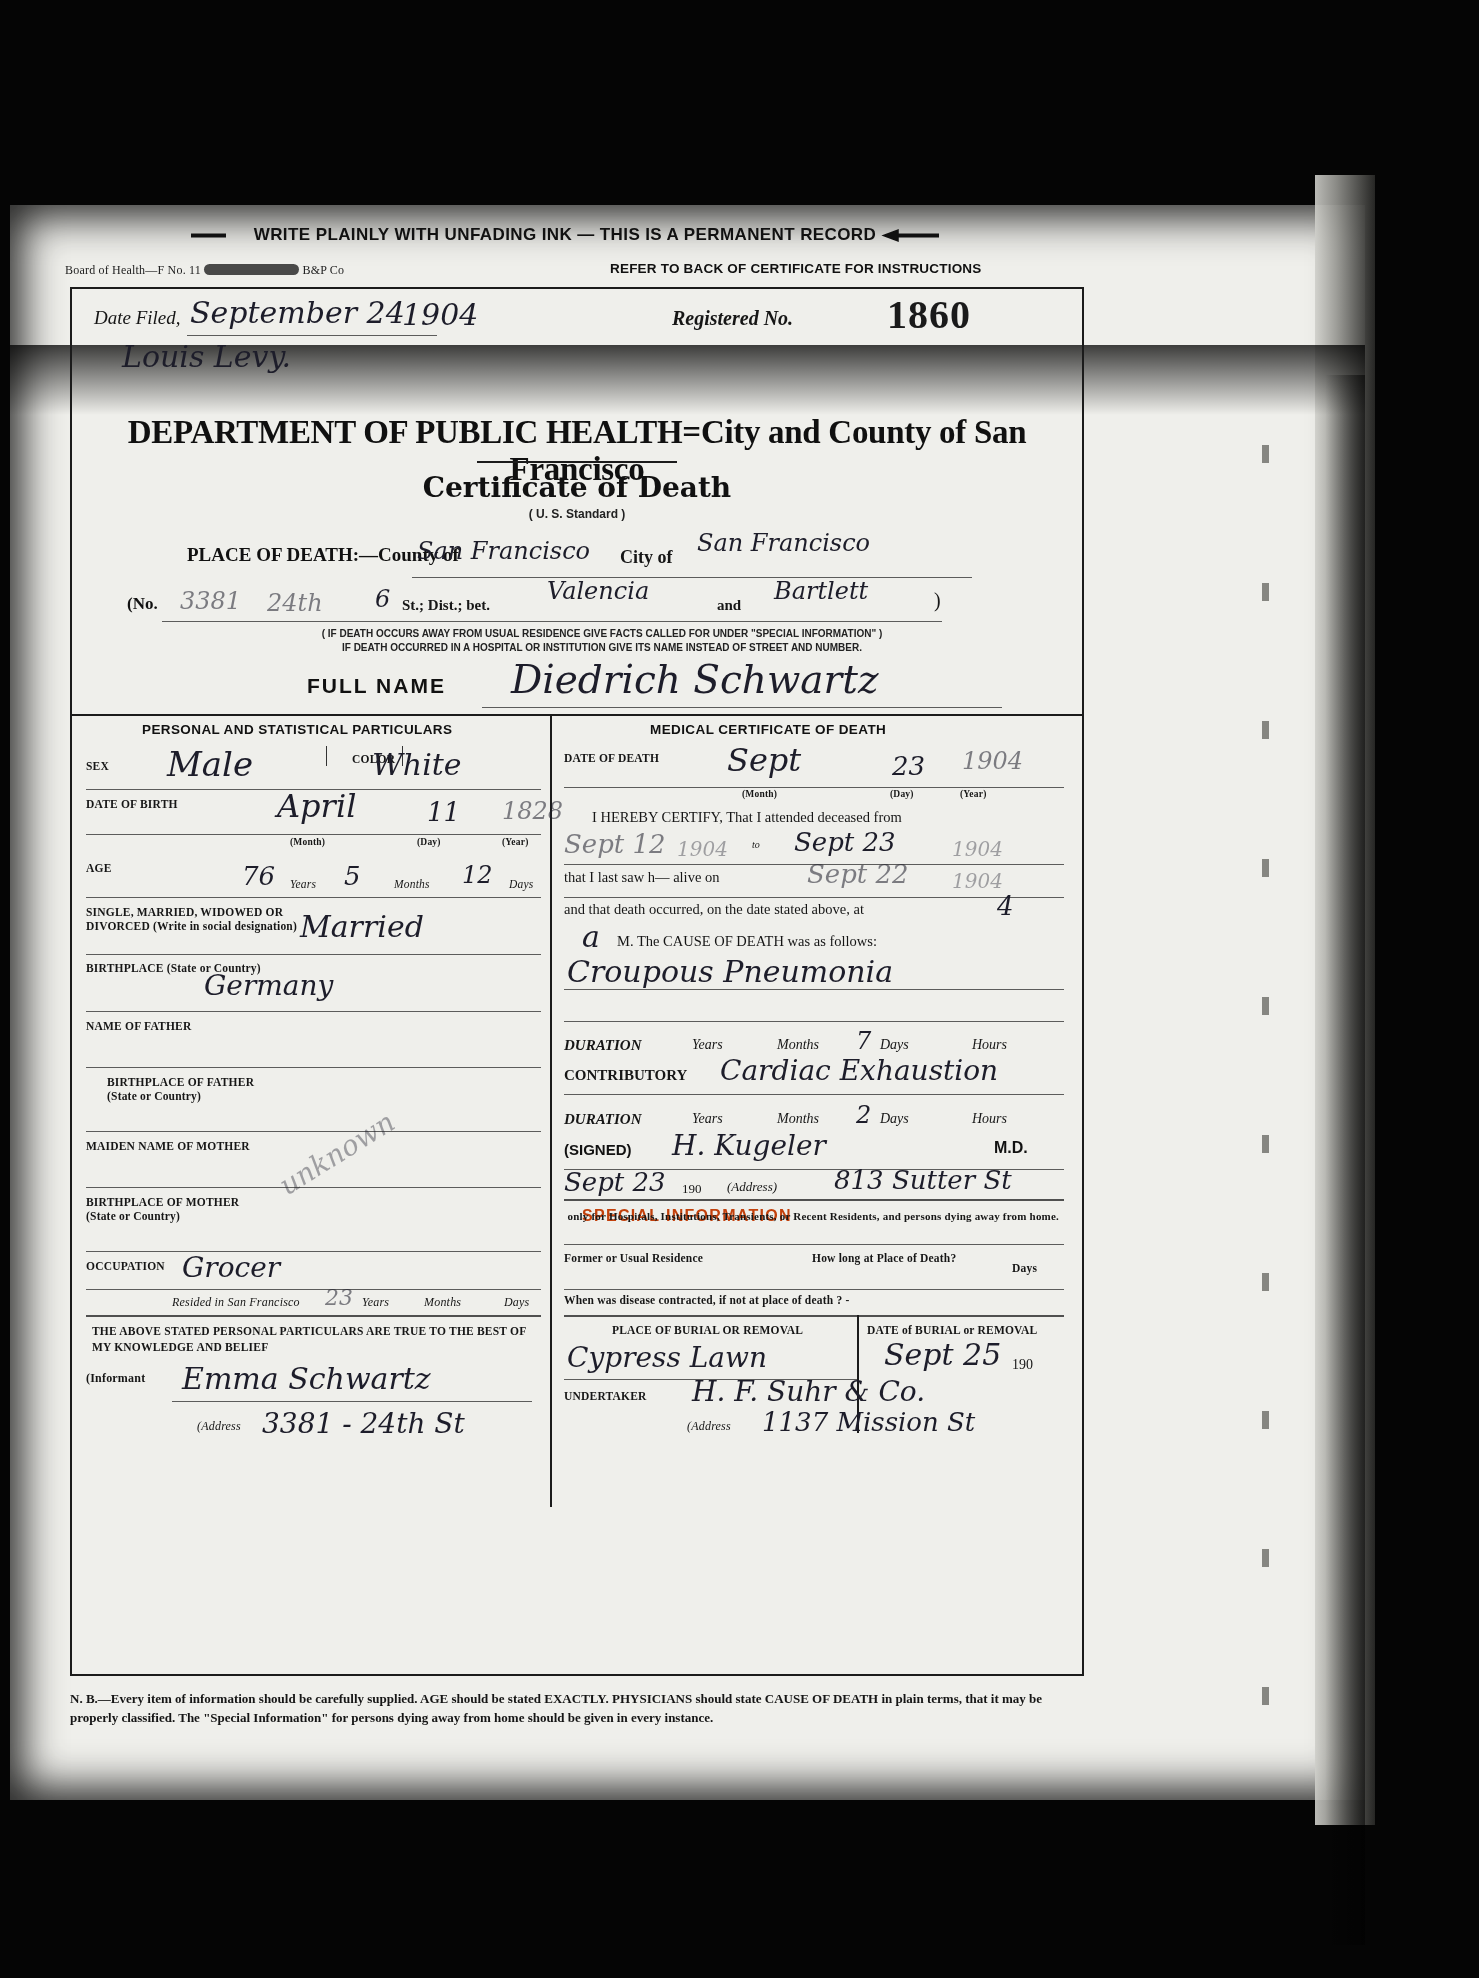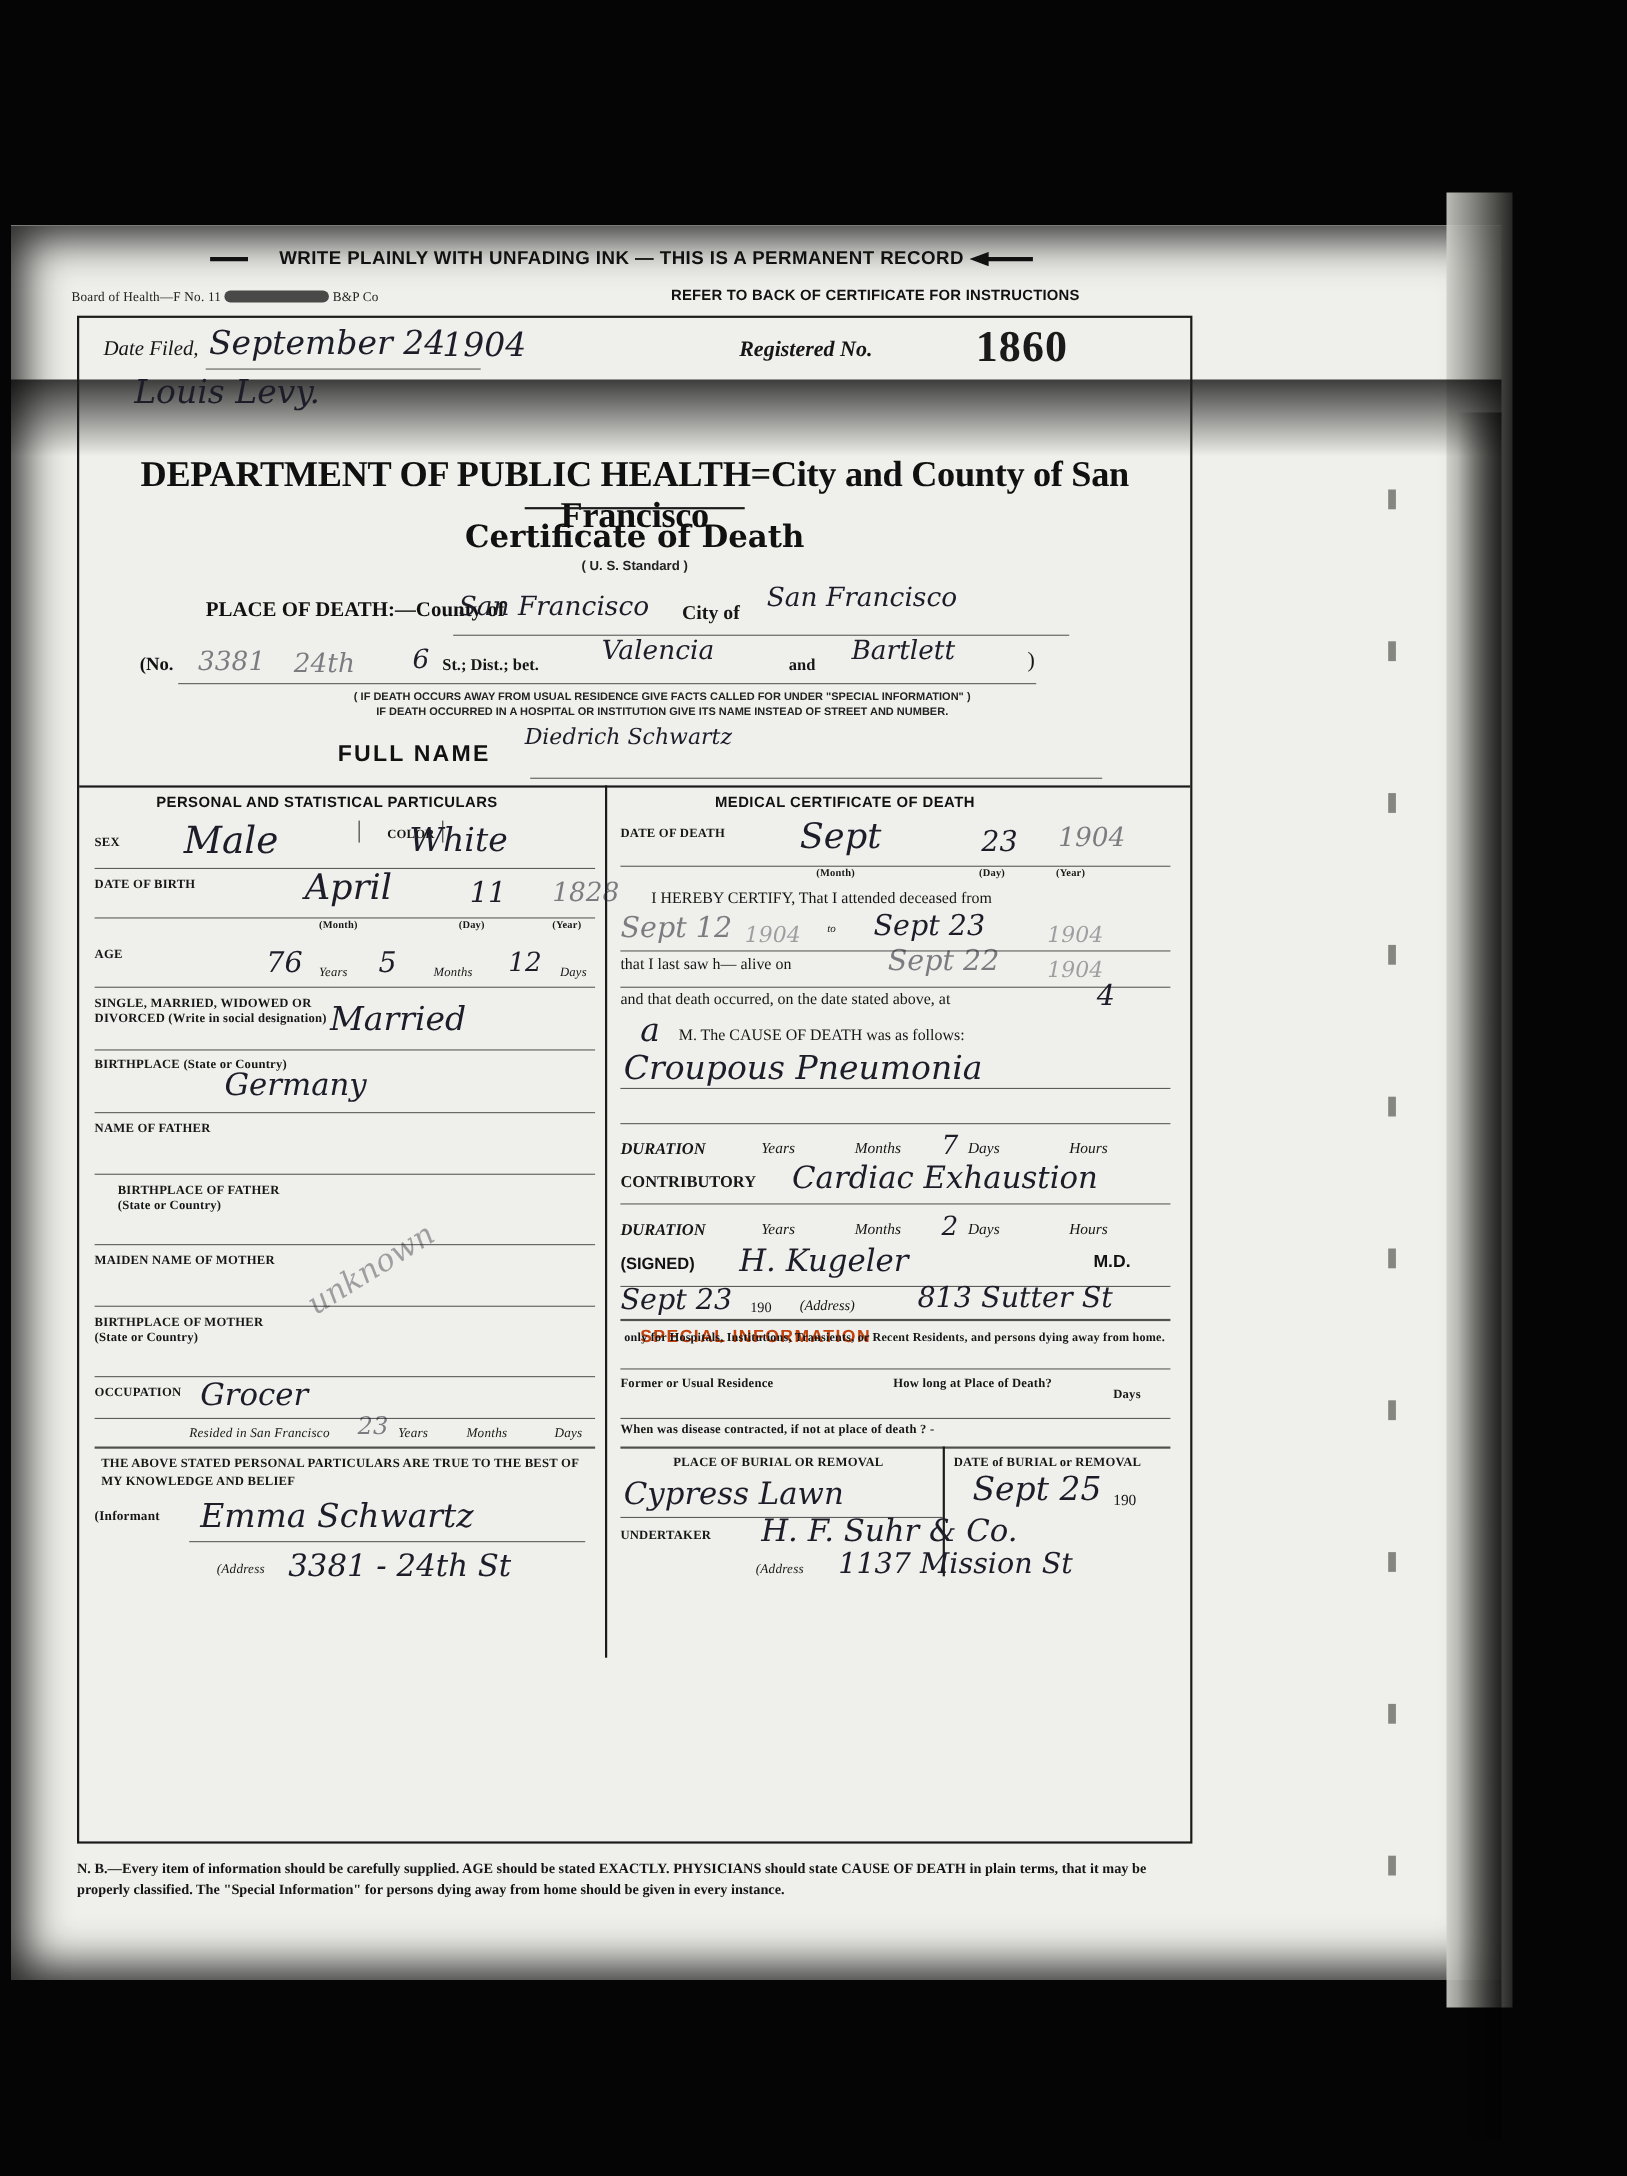--- a/index.html
+++ b/index.html
@@ -147,21 +147,21 @@
       <div class="hand hand-md" style="position:absolute;left:702px;top:288px;">Bartlett</div>
       <div class="mtext" style="left:862px;top:300px;font-size:20px;">)</div>
       <div class="hr" style="left:90px;top:332px;width:780px;"></div>
 
       <div class="paren">
         <div>( IF DEATH OCCURS AWAY FROM USUAL RESIDENCE GIVE FACTS CALLED FOR UNDER "SPECIAL INFORMATION" )</div>
         <div>IF DEATH OCCURRED IN A HOSPITAL OR INSTITUTION GIVE ITS NAME INSTEAD OF STREET AND NUMBER.</div>
       </div>
 
       <div class="fullname">FULL  NAME</div>
-      <div class="hand" style="position:absolute;left:405px;top:368px;font-size:20px;">Diedrich Schwartz</div>
+      <div class="hand" style="position:absolute;left:439px;top:368px;font-size:39px;">Diedrich Schwartz</div>
       <div class="hr" style="left:410px;top:418px;width:520px;"></div>
 
       <div class="colrule"></div>
       <div class="vrule"></div>
       <div class="colhdr" style="left:70px;">PERSONAL AND STATISTICAL PARTICULARS</div>
       <div class="colhdr" style="left:578px;">MEDICAL CERTIFICATE OF DEATH</div>
 
       <div class="ltext" style="left:14px;top:470px;">SEX</div>
       <div class="hand" style="position:absolute;left:95px;top:455px;font-size:34px;">Male</div>
       <div class="ltext" style="left:280px;top:463px;">COLOR</div>

